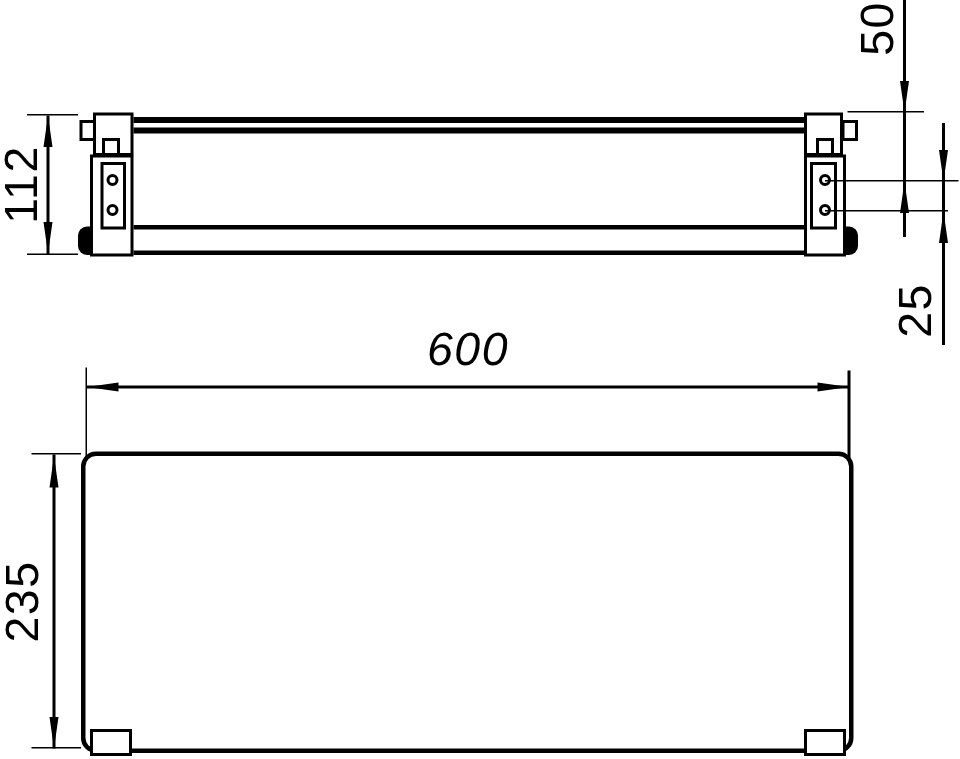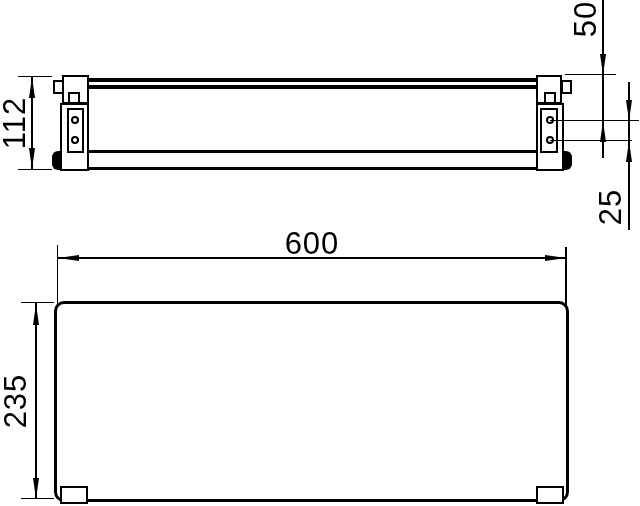--- a/index.html
+++ b/index.html
@@ -99,21 +99,21 @@
 
   
   <div class="grp">
     
     <div class="grp">
       <div class="ln" style="left:56.9px;top:245px;width:1.2px;height:61px;"></div>
       <div class="ln" style="left:565.4px;top:247px;width:1.2px;height:59px;"></div>
       <div class="ln" style="left:58px;top:257.4px;width:508px;height:1.2px;"></div>
       <div class="ah lf" style="left:58px;top:254.5px;"></div>
       <div class="ah rt" style="left:545px;top:254.5px;"></div>
-      <div class="lbl" style="left:312px;top:243px;">600</div>
+      <div class="lbl" style="left:312px;top:233px;font-style:italic;">600</div>
     </div>
 
     
     <div class="box3" style="left:54px;top:301px;width:515px;height:201px;border-radius:10px;"></div>
     <div class="box" style="left:60px;top:485.5px;width:28px;height:18.5px;"></div>
     <div class="box" style="left:536px;top:485.5px;width:28px;height:18.5px;"></div>
 
     
     <div class="grp">
       <div class="ln" style="left:21px;top:301.9px;width:33px;height:1.2px;"></div>

